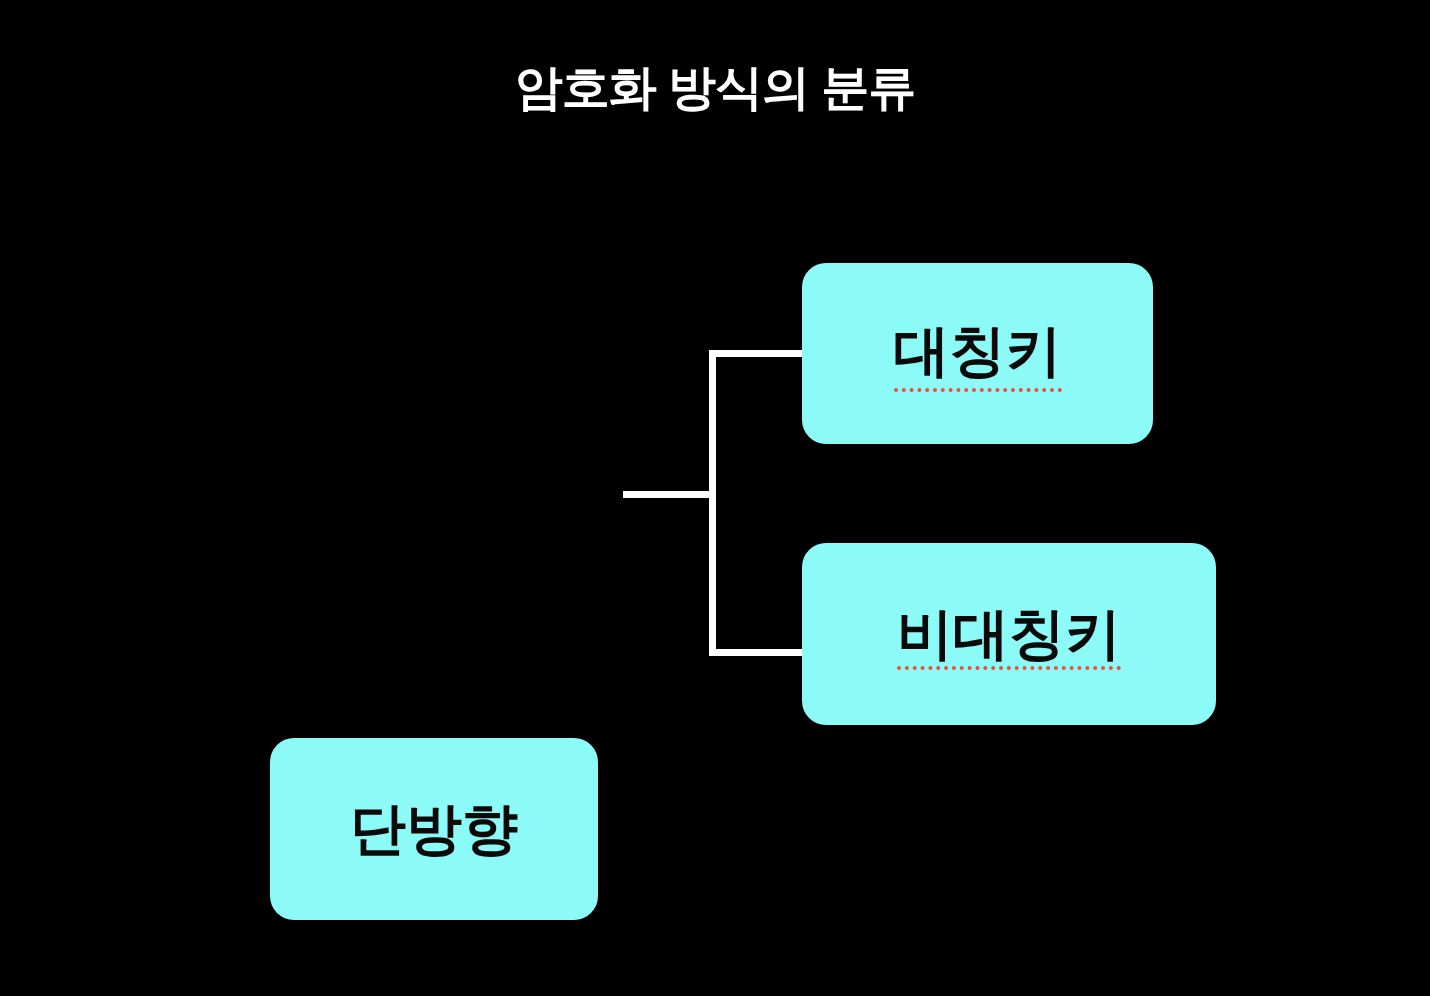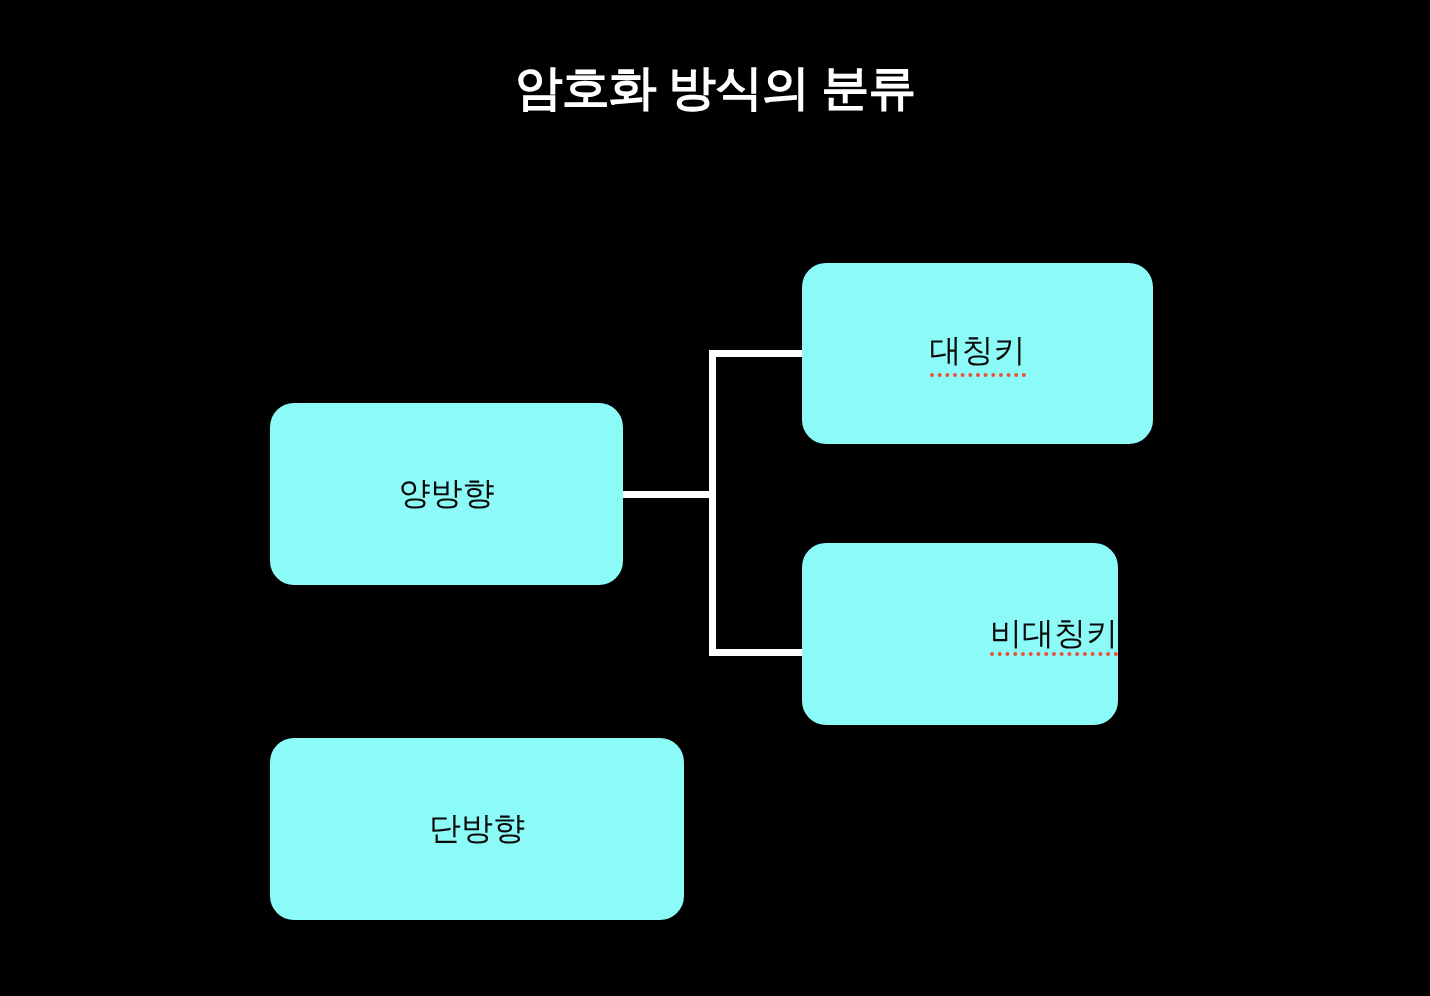--- a/index.html
+++ b/index.html
@@ -35,29 +35,29 @@
     line-height: 1.1;
   }
   .node {
     position: absolute;
     background: var(--box-fill);
     border-radius: 24px;
     display: flex;
     align-items: center;
     justify-content: center;
     color: var(--box-text);
-    font-weight: 400;
-    font-size: 32px;
+    font-weight: 700;
+    font-size: 56px;
     text-align: center;
     line-height: 1.3;
   }
   #node-bidirectional { left: 270px; top: 403px; width: 353px; height: 182px; }
   #node-symmetric     { left: 802px; top: 263px; width: 351px; height: 181px; }
-  #node-asymmetric    { left: 802px; top: 543px; width: 316px; height: 182px; justify-content: flex-end; }
-  #node-oneway        { left: 270px; top: 738px; width: 414px; height: 182px; }
+  #node-asymmetric    { left: 802px; top: 543px; width: 414px; height: 182px; }
+  #node-oneway        { left: 270px; top: 738px; width: 328px; height: 182px; }
   .misspelled {
     border-bottom: 4px dotted var(--underline);
     padding-bottom: 1px;
   }
   .connector {
     position: absolute;
     background: var(--connector);
   }
   #edge-mid-h  { left: 623px; top: 491px; width: 87px;  height: 7px; }
   #edge-vert   { left: 709px; top: 350px; width: 7px;   height: 306px; }
@@ -69,23 +69,20 @@
 
 <div class="stage">
 
   <h1 class="title">암호화 방식의 분류</h1>
 
   <div class="connector" id="edge-mid-h"></div>
   <div class="connector" id="edge-vert"></div>
   <div class="connector" id="edge-top-h"></div>
   <div class="connector" id="edge-bot-h"></div>
 
-  <div class="node" id="node-bidirectional">
-    <span>양방향</span>
-  </div>
 
   <div class="node" id="node-symmetric">
     <span class="misspelled">대칭키</span>
   </div>
 
   <div class="node" id="node-asymmetric">
     <div>
       <div><span class="misspelled">비대칭키</span></div>
     </div>
   </div>

